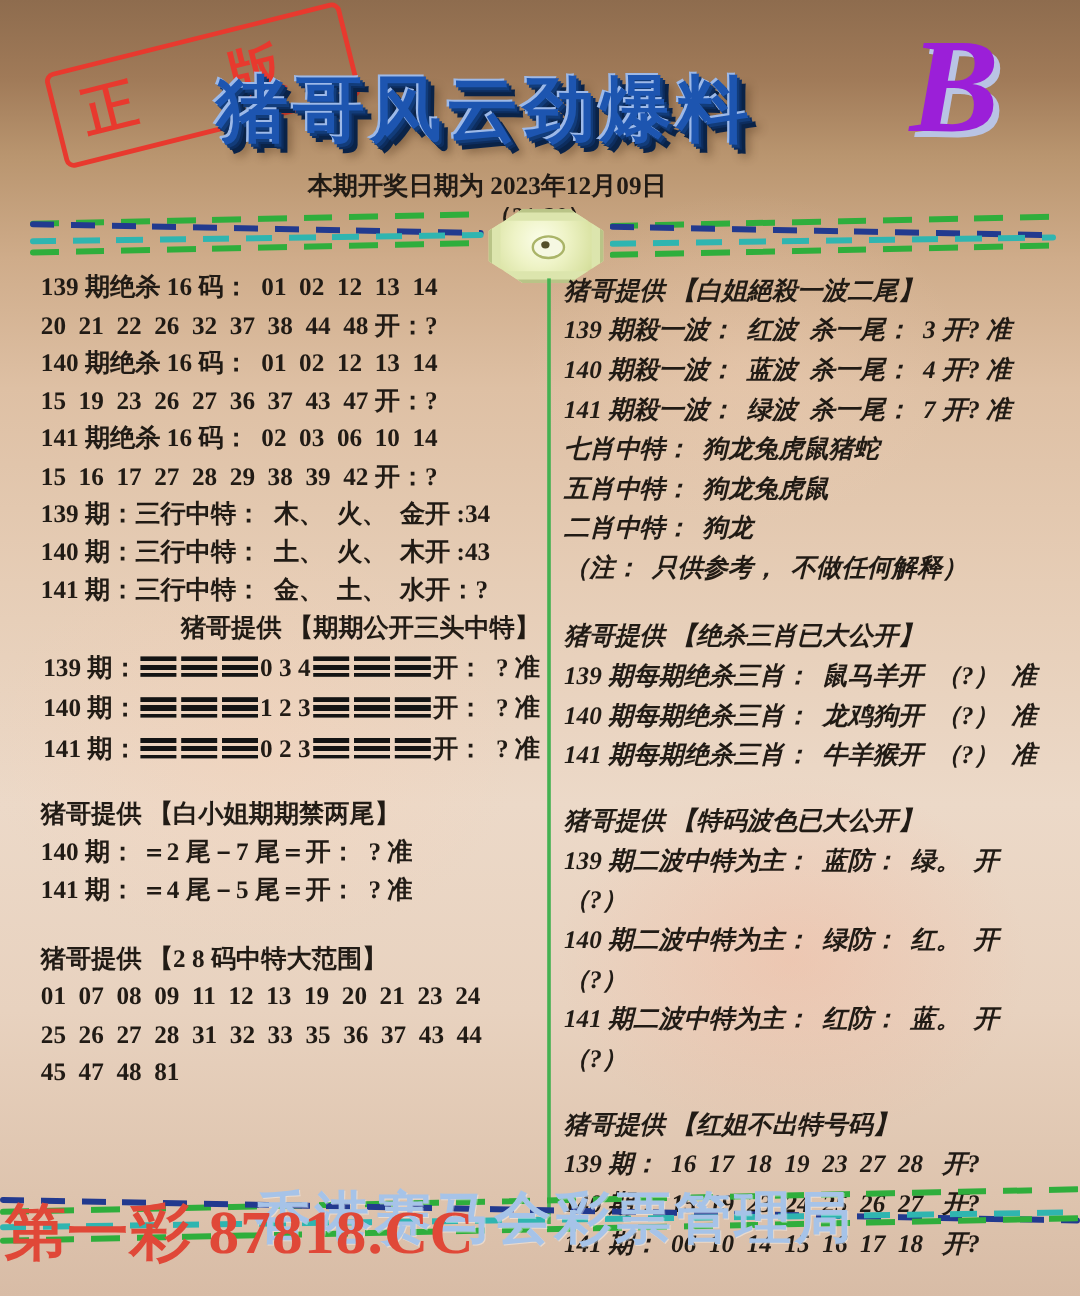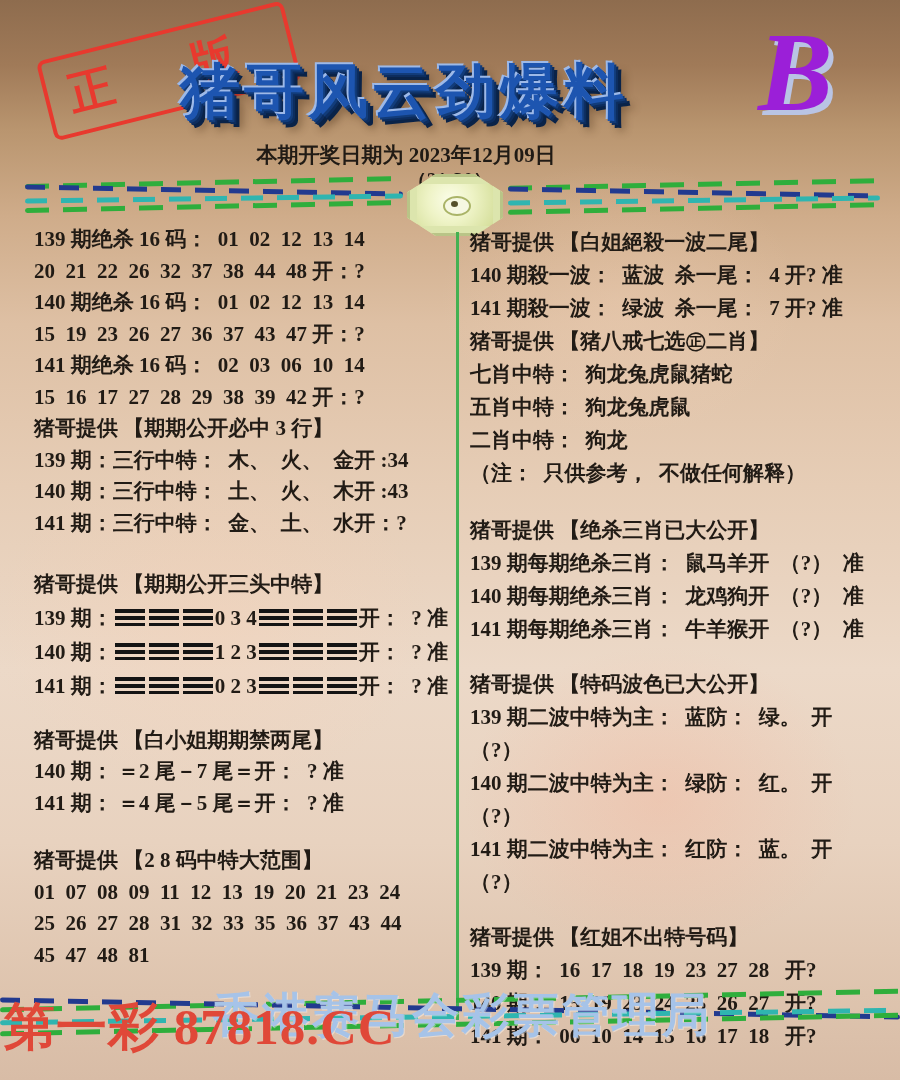--- a/index.html
+++ b/index.html
@@ -54,23 +54,23 @@
   }
   .bagua .core{position:absolute;left:36px;top:22px;width:24px;height:16px;border-radius:50%;
     background:#f6f8e2;border:2px solid #aab468;}
   .bagua .dot{position:absolute;left:44px;top:27px;width:7px;height:6px;border-radius:50%;background:#55502a;}
   .vdivider{left:456px;top:232px;width:3px;height:788px;background:var(--divider-green);}
   
   .col{font-weight:bold;font-size:21px;}
   .col .t{white-space:pre-wrap;line-height:31.5px;}
   .col-left{left:34px;top:224px;width:416px;}
   .col-right{left:470px;top:226px;width:420px;}
-  .col-right .t{line-height:33px;}
+  .col-right .t{line-height:33px;font-style:italic;}
   .sec{margin:0;}
-  .gap30{margin-top:30px;} .gap22{margin-top:22px;} .gap46{margin-top:26px;} .gap24{margin-top:24px;}
+  .gap30{text-align:right;} .gap22{margin-top:22px;} .gap46{margin-top:26px;} .gap24{margin-top:24px;}
   
   .tg{display:inline-block;width:30px;height:17px;margin:0 2px;vertical-align:-1px;
       background:repeating-linear-gradient(180deg,#141414 0 4.2px,transparent 4.2px 6.9px);}
   .tgrow{line-height:34px;white-space:pre-wrap;}
   
   .bureau{left:212px;top:984px;font-size:47px;font-weight:bold;color:var(--bureau-blue);
     letter-spacing:3px;white-space:nowrap;text-shadow:1px 1px 0 #ffffff66;}
   .watermark{left:4px;top:993px;font-size:51px;font-weight:bold;color:var(--watermark-red);
     white-space:nowrap;letter-spacing:1px;}
 </style>
@@ -107,21 +107,20 @@
     <div class="sec">
       <div class="t">139 期绝杀 16 码：  01  02  12  13  14</div>
       <div class="t">20  21  22  26  32  37  38  44  48 开：?</div>
       <div class="t">140 期绝杀 16 码：  01  02  12  13  14</div>
       <div class="t">15  19  23  26  27  36  37  43  47 开：?</div>
       <div class="t">141 期绝杀 16 码：  02  03  06  10  14</div>
       <div class="t">15  16  17  27  28  29  38  39  42 开：?</div>
     </div>
 
     <div class="sec">
-      <div class="t">猪哥提供 【期期公开必中 3 行】</div>
       <div class="t">139 期：三行中特：  木、  火、  金开 :34</div>
       <div class="t">140 期：三行中特：  土、  火、  木开 :43</div>
       <div class="t">141 期：三行中特：  金、  土、  水开：?</div>
     </div>
 
     <div class="sec gap30">
       <div class="t">猪哥提供 【期期公开三头中特】</div>
       <div class="tgrow"><span>139 期：</span><span class="tg"></span><span class="tg"></span><span class="tg"></span><span>0 3 4</span><span class="tg"></span><span class="tg"></span><span class="tg"></span><span>开：  ? 准</span></div>
       <div class="tgrow"><span>140 期：</span><span class="tg"></span><span class="tg"></span><span class="tg"></span><span>1 2 3</span><span class="tg"></span><span class="tg"></span><span class="tg"></span><span>开：  ? 准</span></div>
       <div class="tgrow"><span>141 期：</span><span class="tg"></span><span class="tg"></span><span class="tg"></span><span>0 2 3</span><span class="tg"></span><span class="tg"></span><span class="tg"></span><span>开：  ? 准</span></div>
@@ -137,26 +136,26 @@
       <div class="t">猪哥提供 【2 8 码中特大范围】</div>
       <div class="t">01  07  08  09  11  12  13  19  20  21  23  24</div>
       <div class="t">25  26  27  28  31  32  33  35  36  37  43  44</div>
       <div class="t">45  47  48  81</div>
     </div>
   </div>
 
   <div class="abs col col-right">
     <div class="sec">
       <div class="t">猪哥提供 【白姐絕殺一波二尾】</div>
+      <div class="t">139 期殺一波：  红波  杀一尾：  3 开? 准</div>
       <div class="t">140 期殺一波：  蓝波  杀一尾：  4 开? 准</div>
       <div class="t">141 期殺一波：  绿波  杀一尾：  7 开? 准</div>
     </div>
 
     <div class="sec">
-      <div class="t">猪哥提供 【猪八戒七选㊣二肖】</div>
       <div class="t">七肖中特：  狗龙兔虎鼠猪蛇</div>
       <div class="t">五肖中特：  狗龙兔虎鼠</div>
       <div class="t">二肖中特：  狗龙</div>
       <div class="t">（注：  只供参考，  不做任何解释）</div>
     </div>
 
     <div class="sec gap24">
       <div class="t">猪哥提供 【绝杀三肖已大公开】</div>
       <div class="t">139 期每期绝杀三肖：  鼠马羊开  （?）  准</div>
       <div class="t">140 期每期绝杀三肖：  龙鸡狗开  （?）  准</div>

